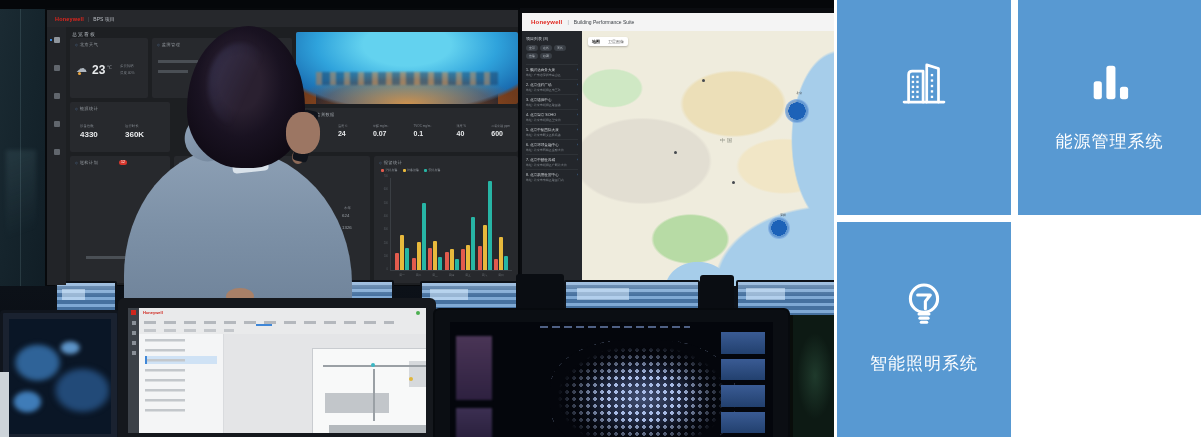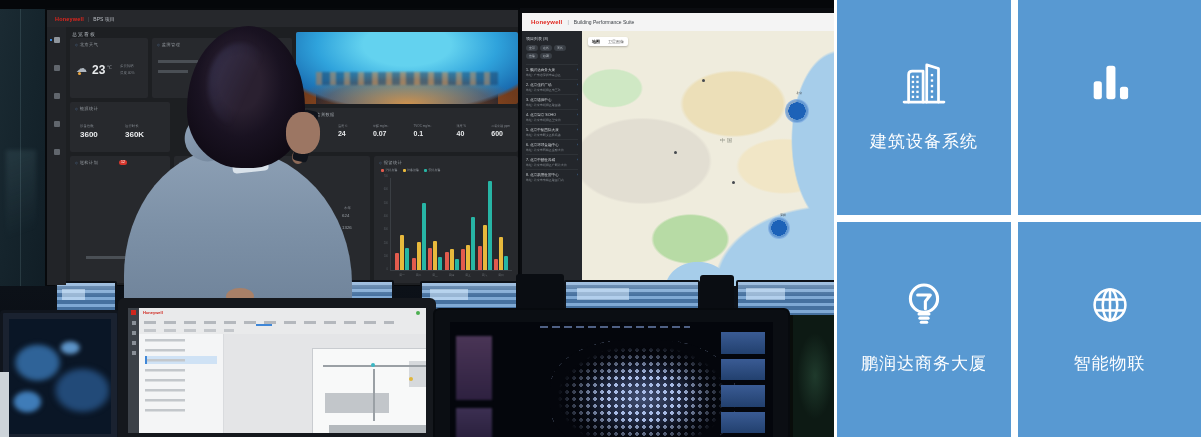--- a/index.html
+++ b/index.html
@@ -243,21 +243,21 @@
         <div class="iaq-item">
             <span class="l">二氧化碳 ppm</span>
             <span class="v">600</span>
           </div>
       </div>
     </div>
 
     <div class="card" style="left:70px;top:102px;width:100px;height:50px;">
       <span class="ctitle">能源统计</span>
       <span class="abs stat-l" style="left:10px;top:22px;">设备总数</span>
-      <span class="abs stat-v" style="left:10px;top:28px;">3600</span>
+      <span class="abs stat-v" style="left:10px;top:28px;">4330</span>
       <span class="abs stat-l" style="left:55px;top:22px;">运行时长</span>
       <span class="abs stat-v" style="left:55px;top:28px;">360K</span>
     </div>
 
     <div class="card" style="left:70px;top:156px;width:100px;height:127px;">
       <span class="ctitle"><span>巡检计划</span></span>
       <span class="badge-red abs" style="left:46px;top:4px;">12</span>
       <span class="donut abs" style="left:14px;top:36px;width:56px;height:56px;background:conic-gradient(#f2f4f6 0 55%,#9fc4e8 55% 76%,#2f6fd0 76% 89%,#1a3c66 89%);"><span class="hole"></span></span>
       <span class="abs" style="left:16px;top:100px;width:50px;height:2.5px;background:#4a4f55;"></span>
     </div>
@@ -535,53 +535,41 @@
             <rect x="18.5" y="46" width="2.6" height="2.6"></rect>
               <rect x="23.5" y="46" width="2.6" height="2.6"></rect>
             <rect x="39.5" y="22" width="2.6" height="2.6"></rect>
               <rect x="39.5" y="28" width="2.6" height="2.6"></rect>
             <rect x="39.5" y="34" width="2.6" height="2.6"></rect>
               <rect x="39.5" y="40" width="2.6" height="2.6"></rect>
               <rect x="39.5" y="46" width="2.6" height="2.6"></rect>
           </g>
         </svg>
       </span>
-      <span class="lbl">建筑设备系统</span>
     </div>
 
     <div class="tile" style="background: rgb(88, 153, 210);">
       <span class="ico">
         <svg width="58" height="58" viewBox="0 0 64 64" fill="#fff">
           <rect x="14" y="30" width="9" height="20" rx="3"></rect>
           <rect x="28" y="13" width="10" height="37" rx="3"></rect>
           <rect x="43" y="36" width="9" height="14" rx="3"></rect>
         </svg>
       </span>
+      <span class="lbl">能源管理系统</span>
     </div>
 
     <div class="tile" style="background: rgb(88, 153, 210);">
       <span class="ico">
         <svg width="58" height="58" viewBox="0 0 64 64" fill="none" stroke="#fff" stroke-width="3.4" stroke-linecap="round" stroke-linejoin="round">
           <circle cx="32" cy="25" r="15"></circle>
           <path d="M25 21 H39 L33.5 28 V36"></path>
           <path d="M26.5 42 H37.5"></path>
           <path d="M27.5 46.5 H36.5"></path>
           <path d="M29 51 H35"></path>
         </svg>
       </span>
-      <span class="lbl">鹏润达商务大厦</span>
-    </div>
-
-    <div class="tile" style="background: rgb(88, 153, 210);">
-      <span class="ico">
-        <svg width="58" height="58" viewBox="0 0 64 64" fill="none" stroke="#fff" stroke-width="2.8">
-          <circle cx="32" cy="32" r="17"></circle>
-          <ellipse cx="32" cy="32" rx="8" ry="17"></ellipse>
-          <path d="M32 15 V49"></path>
-          <path d="M16.5 26 H47.5"></path>
-          <path d="M16.5 38 H47.5"></path>
-        </svg>
-      </span>
-      <span class="lbl">智能物联</span>
-    </div>
+      <span class="lbl">智能照明系统</span>
+    </div>
+
 
   </div>
 </div>
 
 </body></html>

